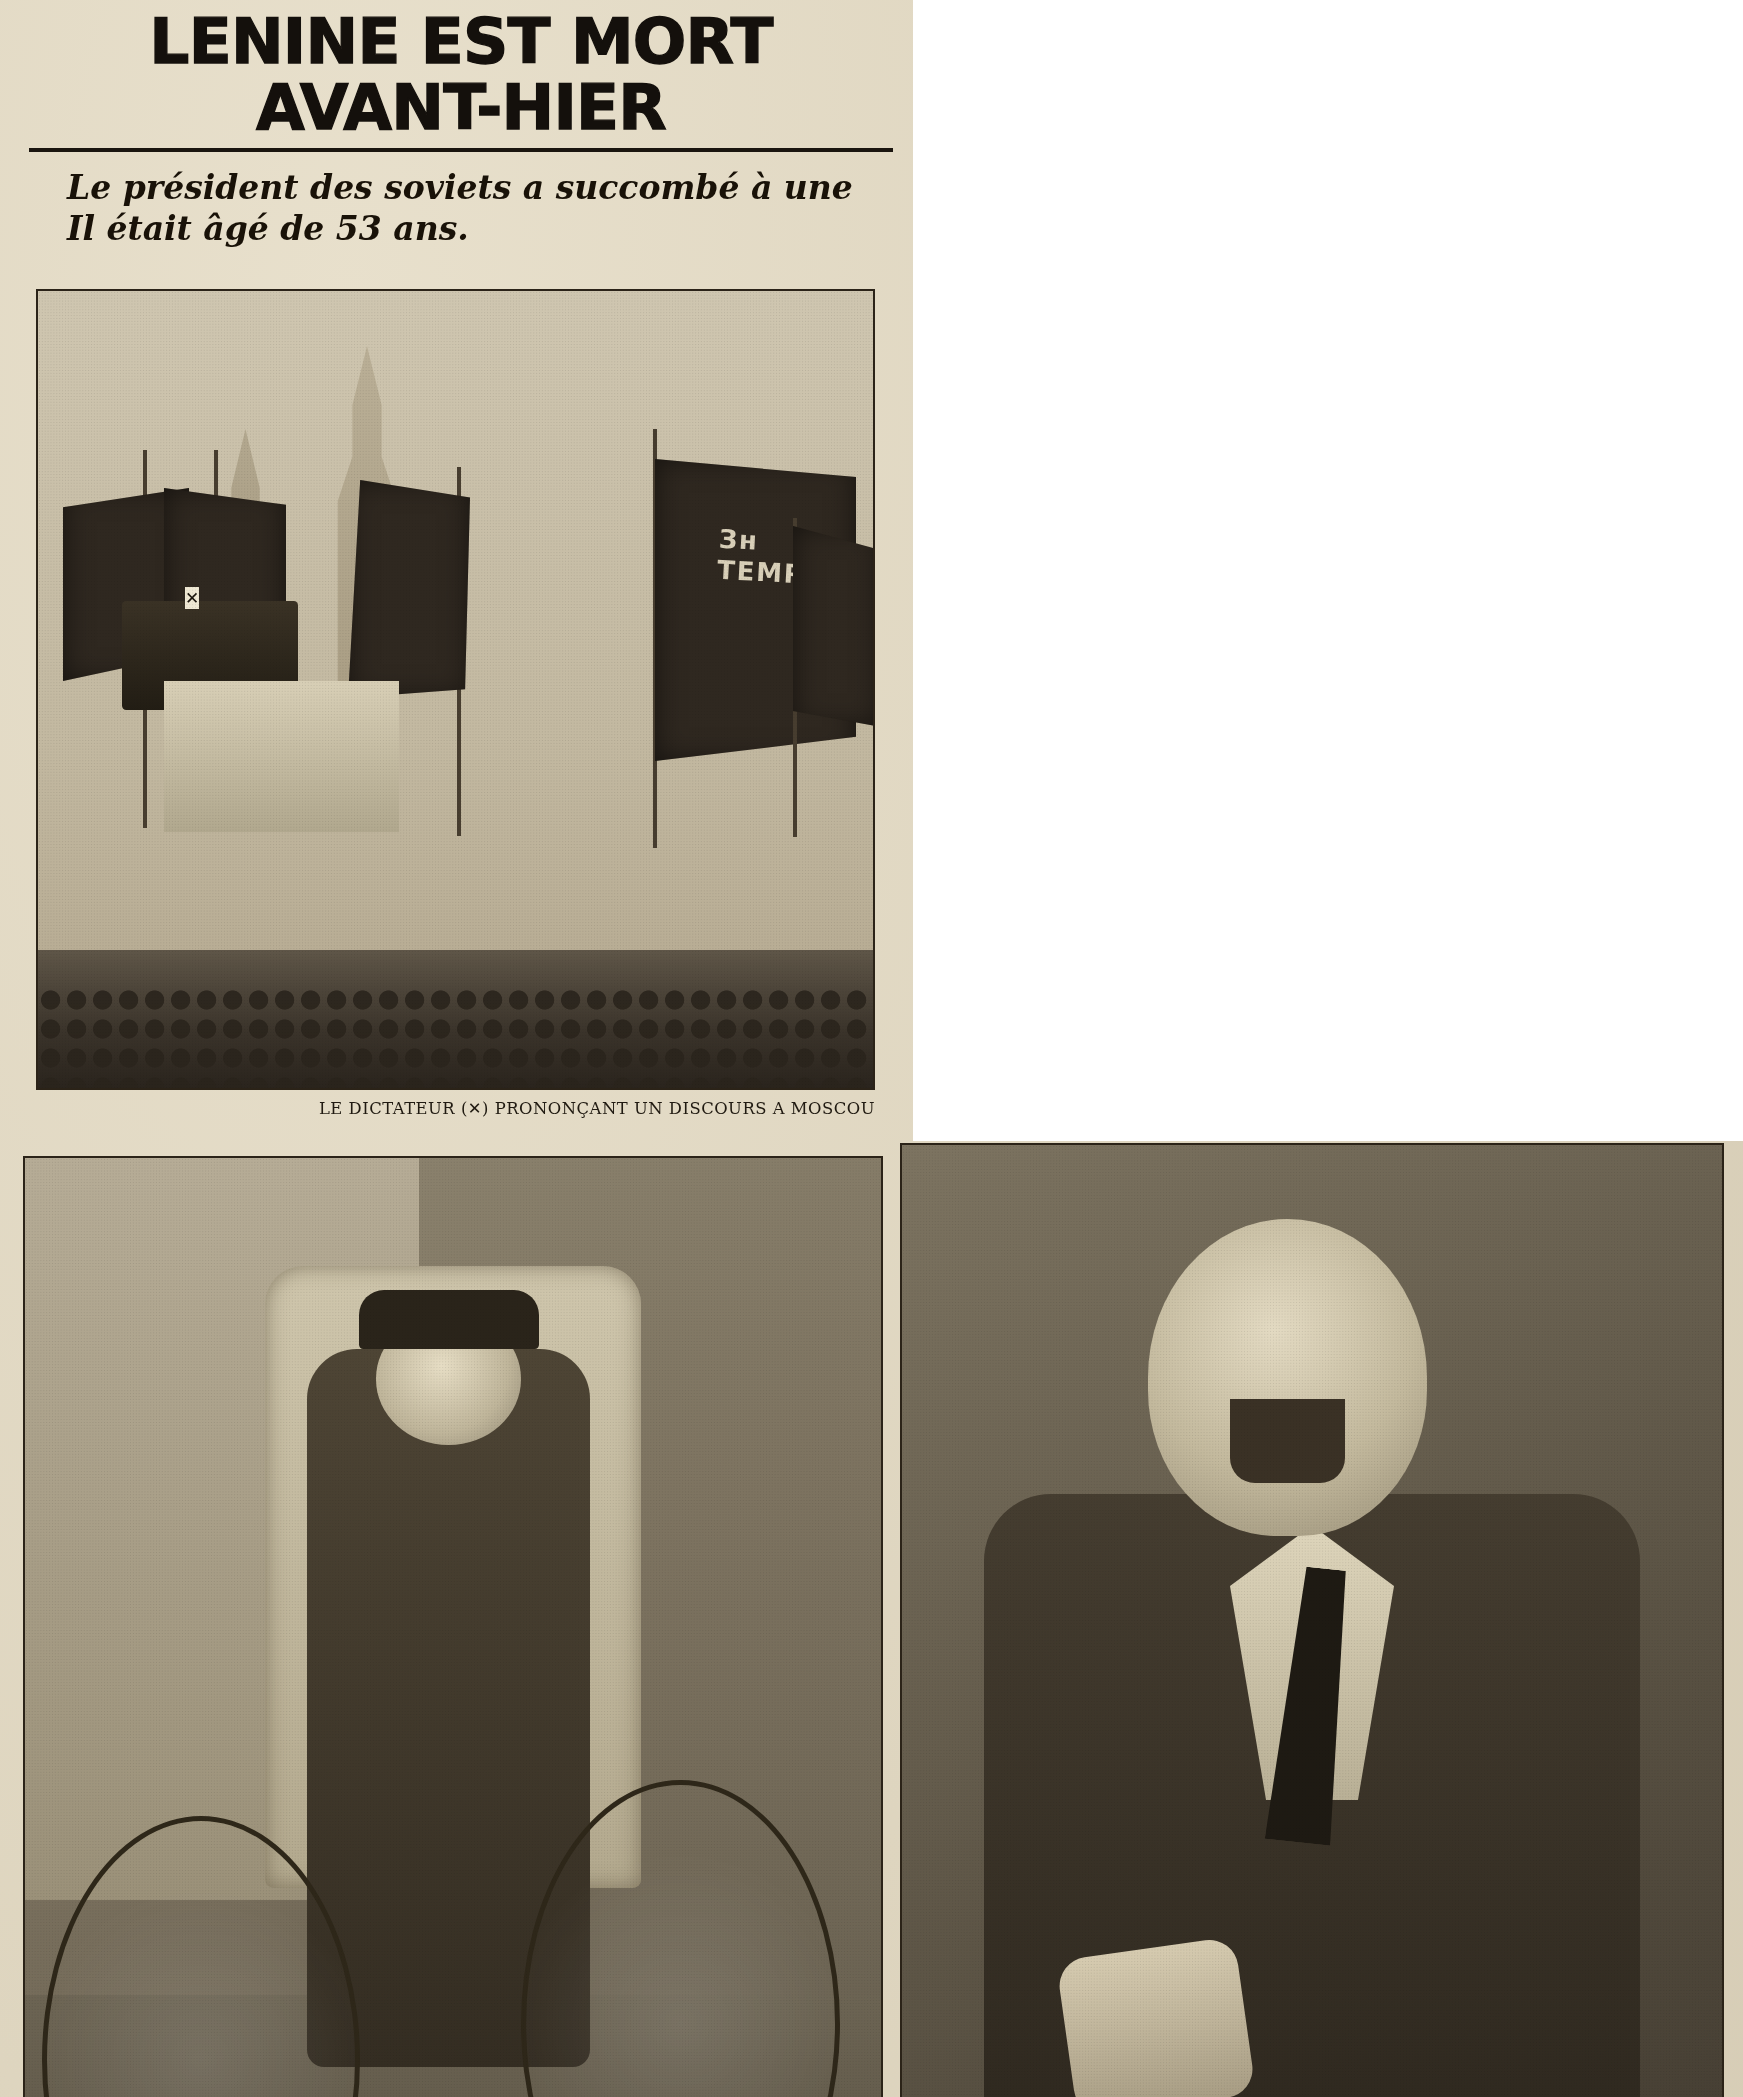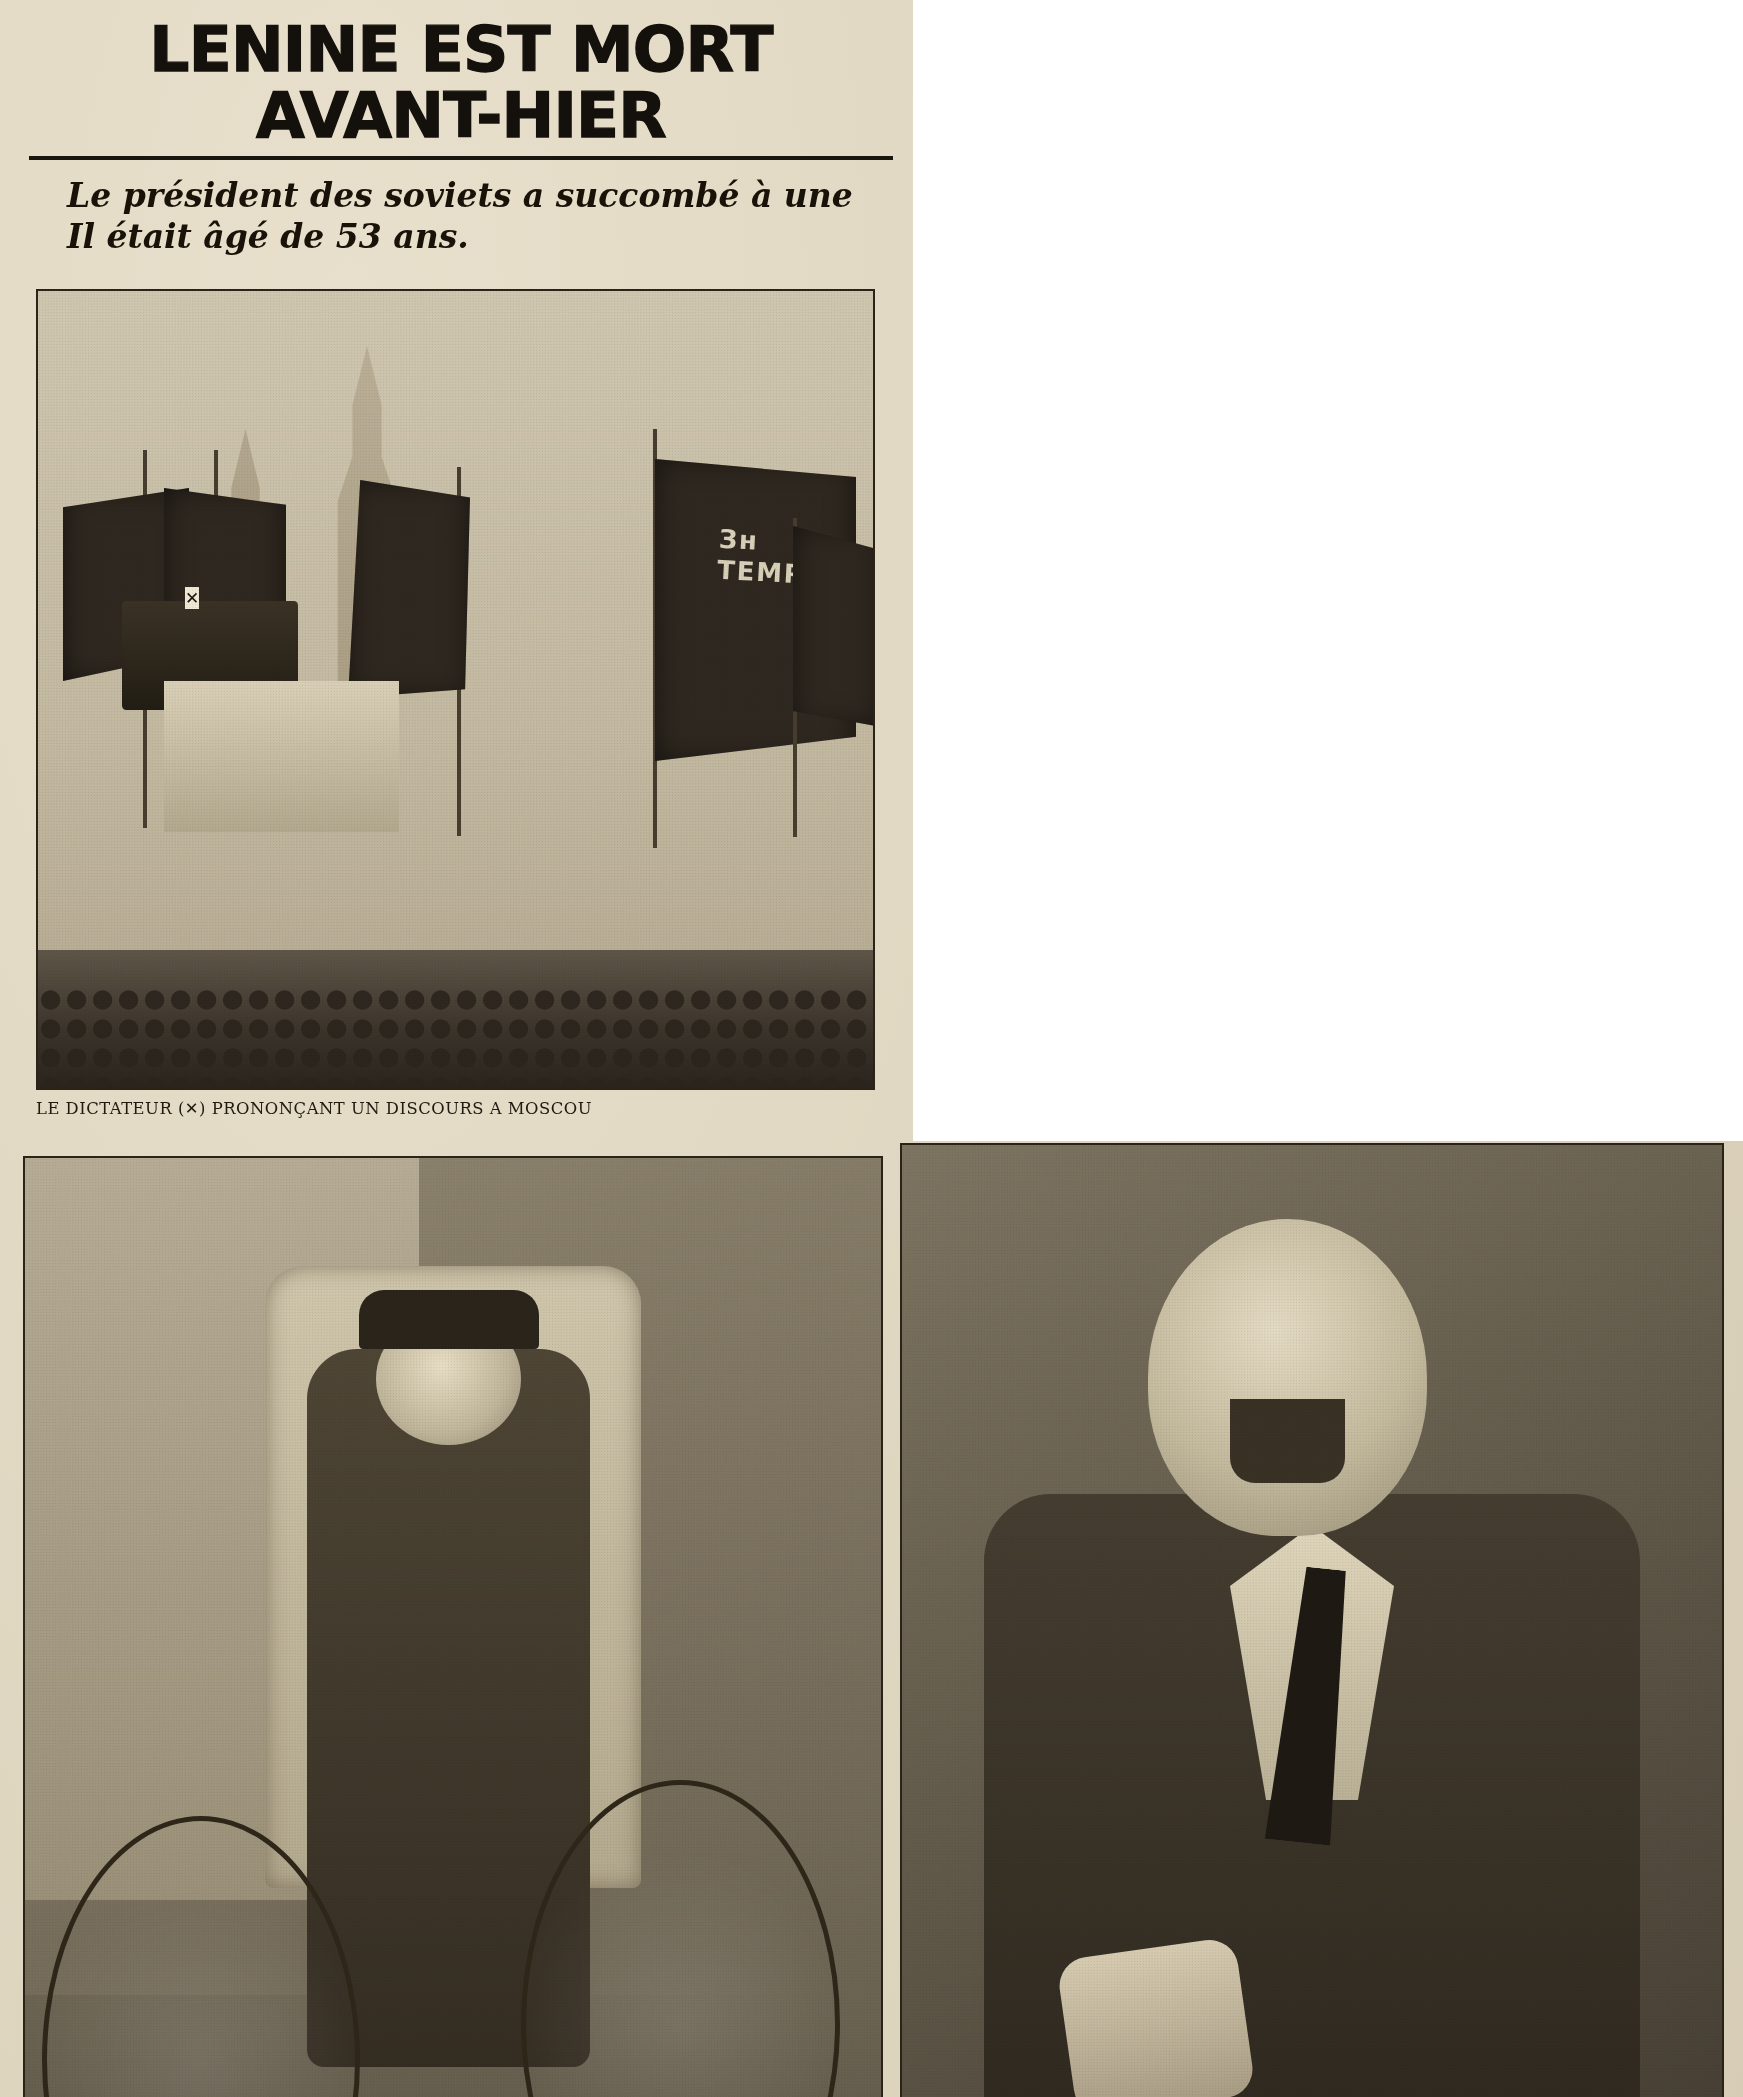--- a/index.html
+++ b/index.html
@@ -34,21 +34,21 @@
     top: 0;
     width: 831px;
     height: 1141px;
     background: #ffffff;
   }
 
   
   .headline-wrap {
     position: absolute;
     left: 29px;
-    top: 17px;
+    top: 9px;
     width: 864px;
   }
   .headline {
     font-family: "DejaVu Sans", sans-serif;
     font-weight: bold;
     font-size: 63px;
     line-height: 1.04;
     letter-spacing: -0.8px;
     color: #14100c;
     text-align: center;
@@ -95,21 +95,21 @@
     background-position: 0 0, 1.3px 1.3px;
     pointer-events: none;
     mix-blend-mode: multiply;
     opacity: .55;
   }
   .caption {
     font-family: "DejaVu Serif", serif;
     font-size: 16.4px;
     letter-spacing: 0.5px;
     color: #201a11;
-    text-align: left;
+    text-align: right;
     margin-top: 9.2px;
     text-transform: uppercase;
   }
 
   
   .ph1-sky {
     position: absolute; inset: 0;
     background: linear-gradient(180deg, #cfc6b0 0%, #c3b9a1 55%, #b2a68d 100%);
   }
   .ph1-tower {

